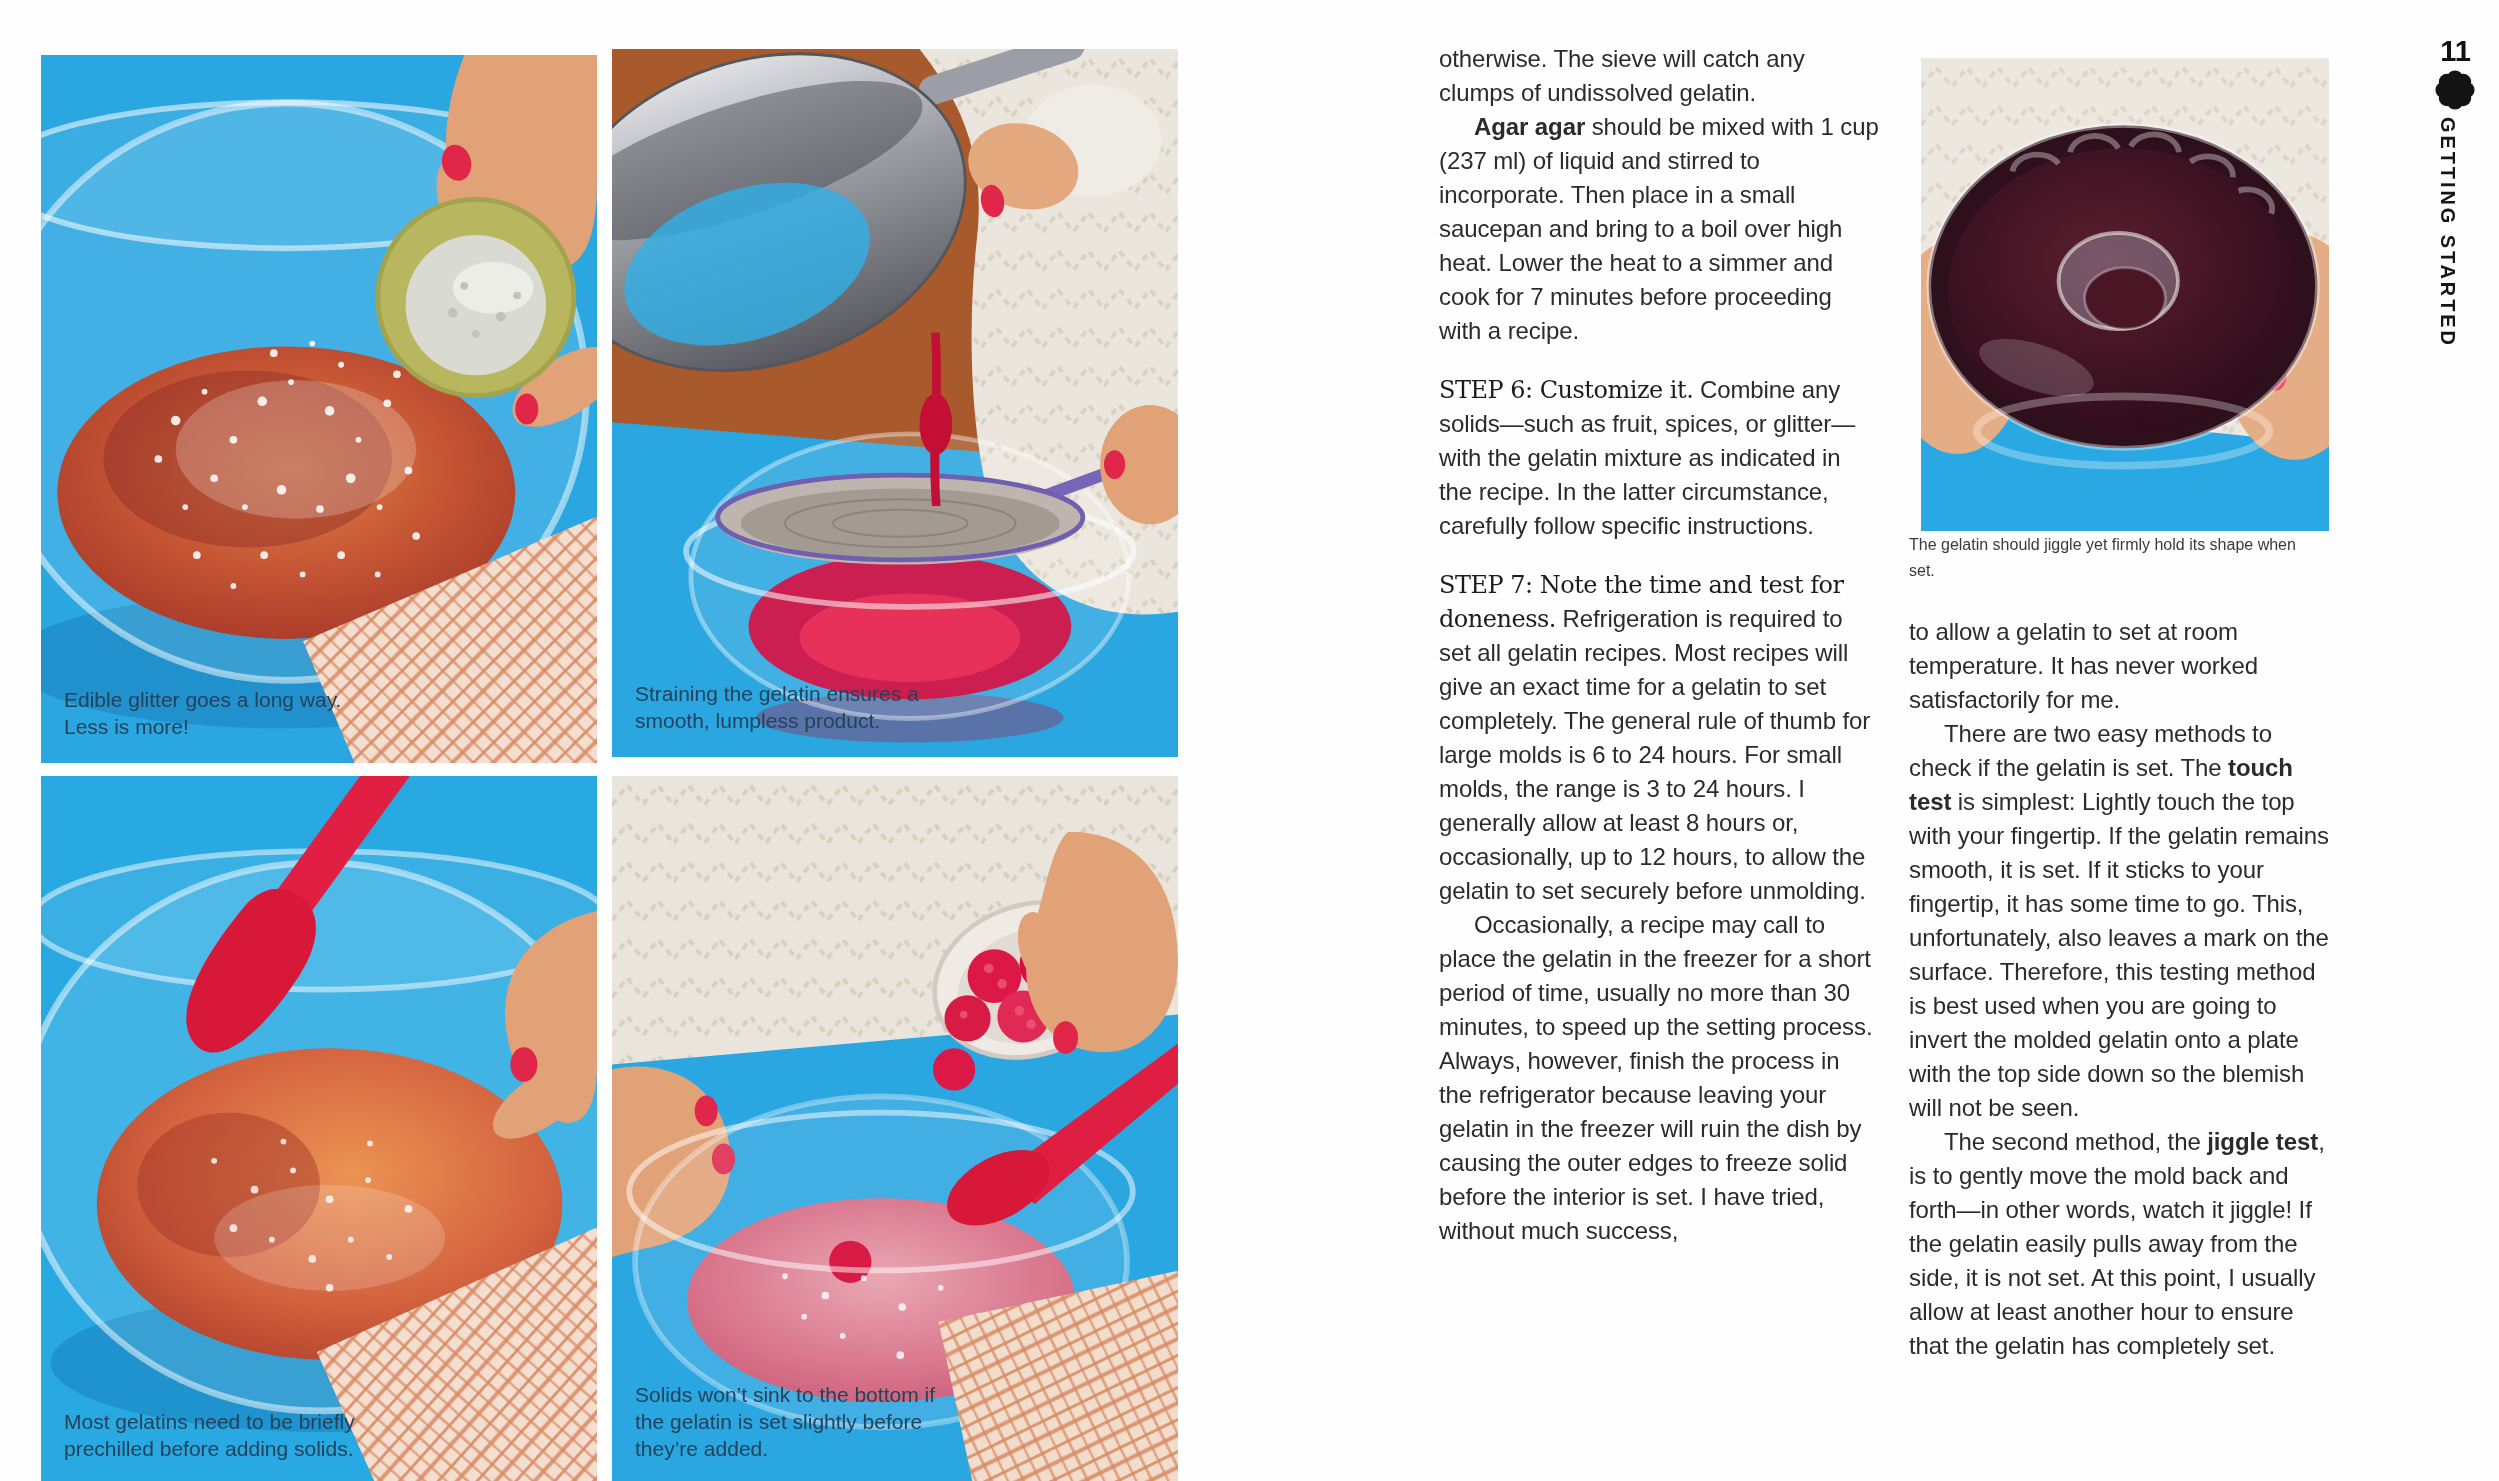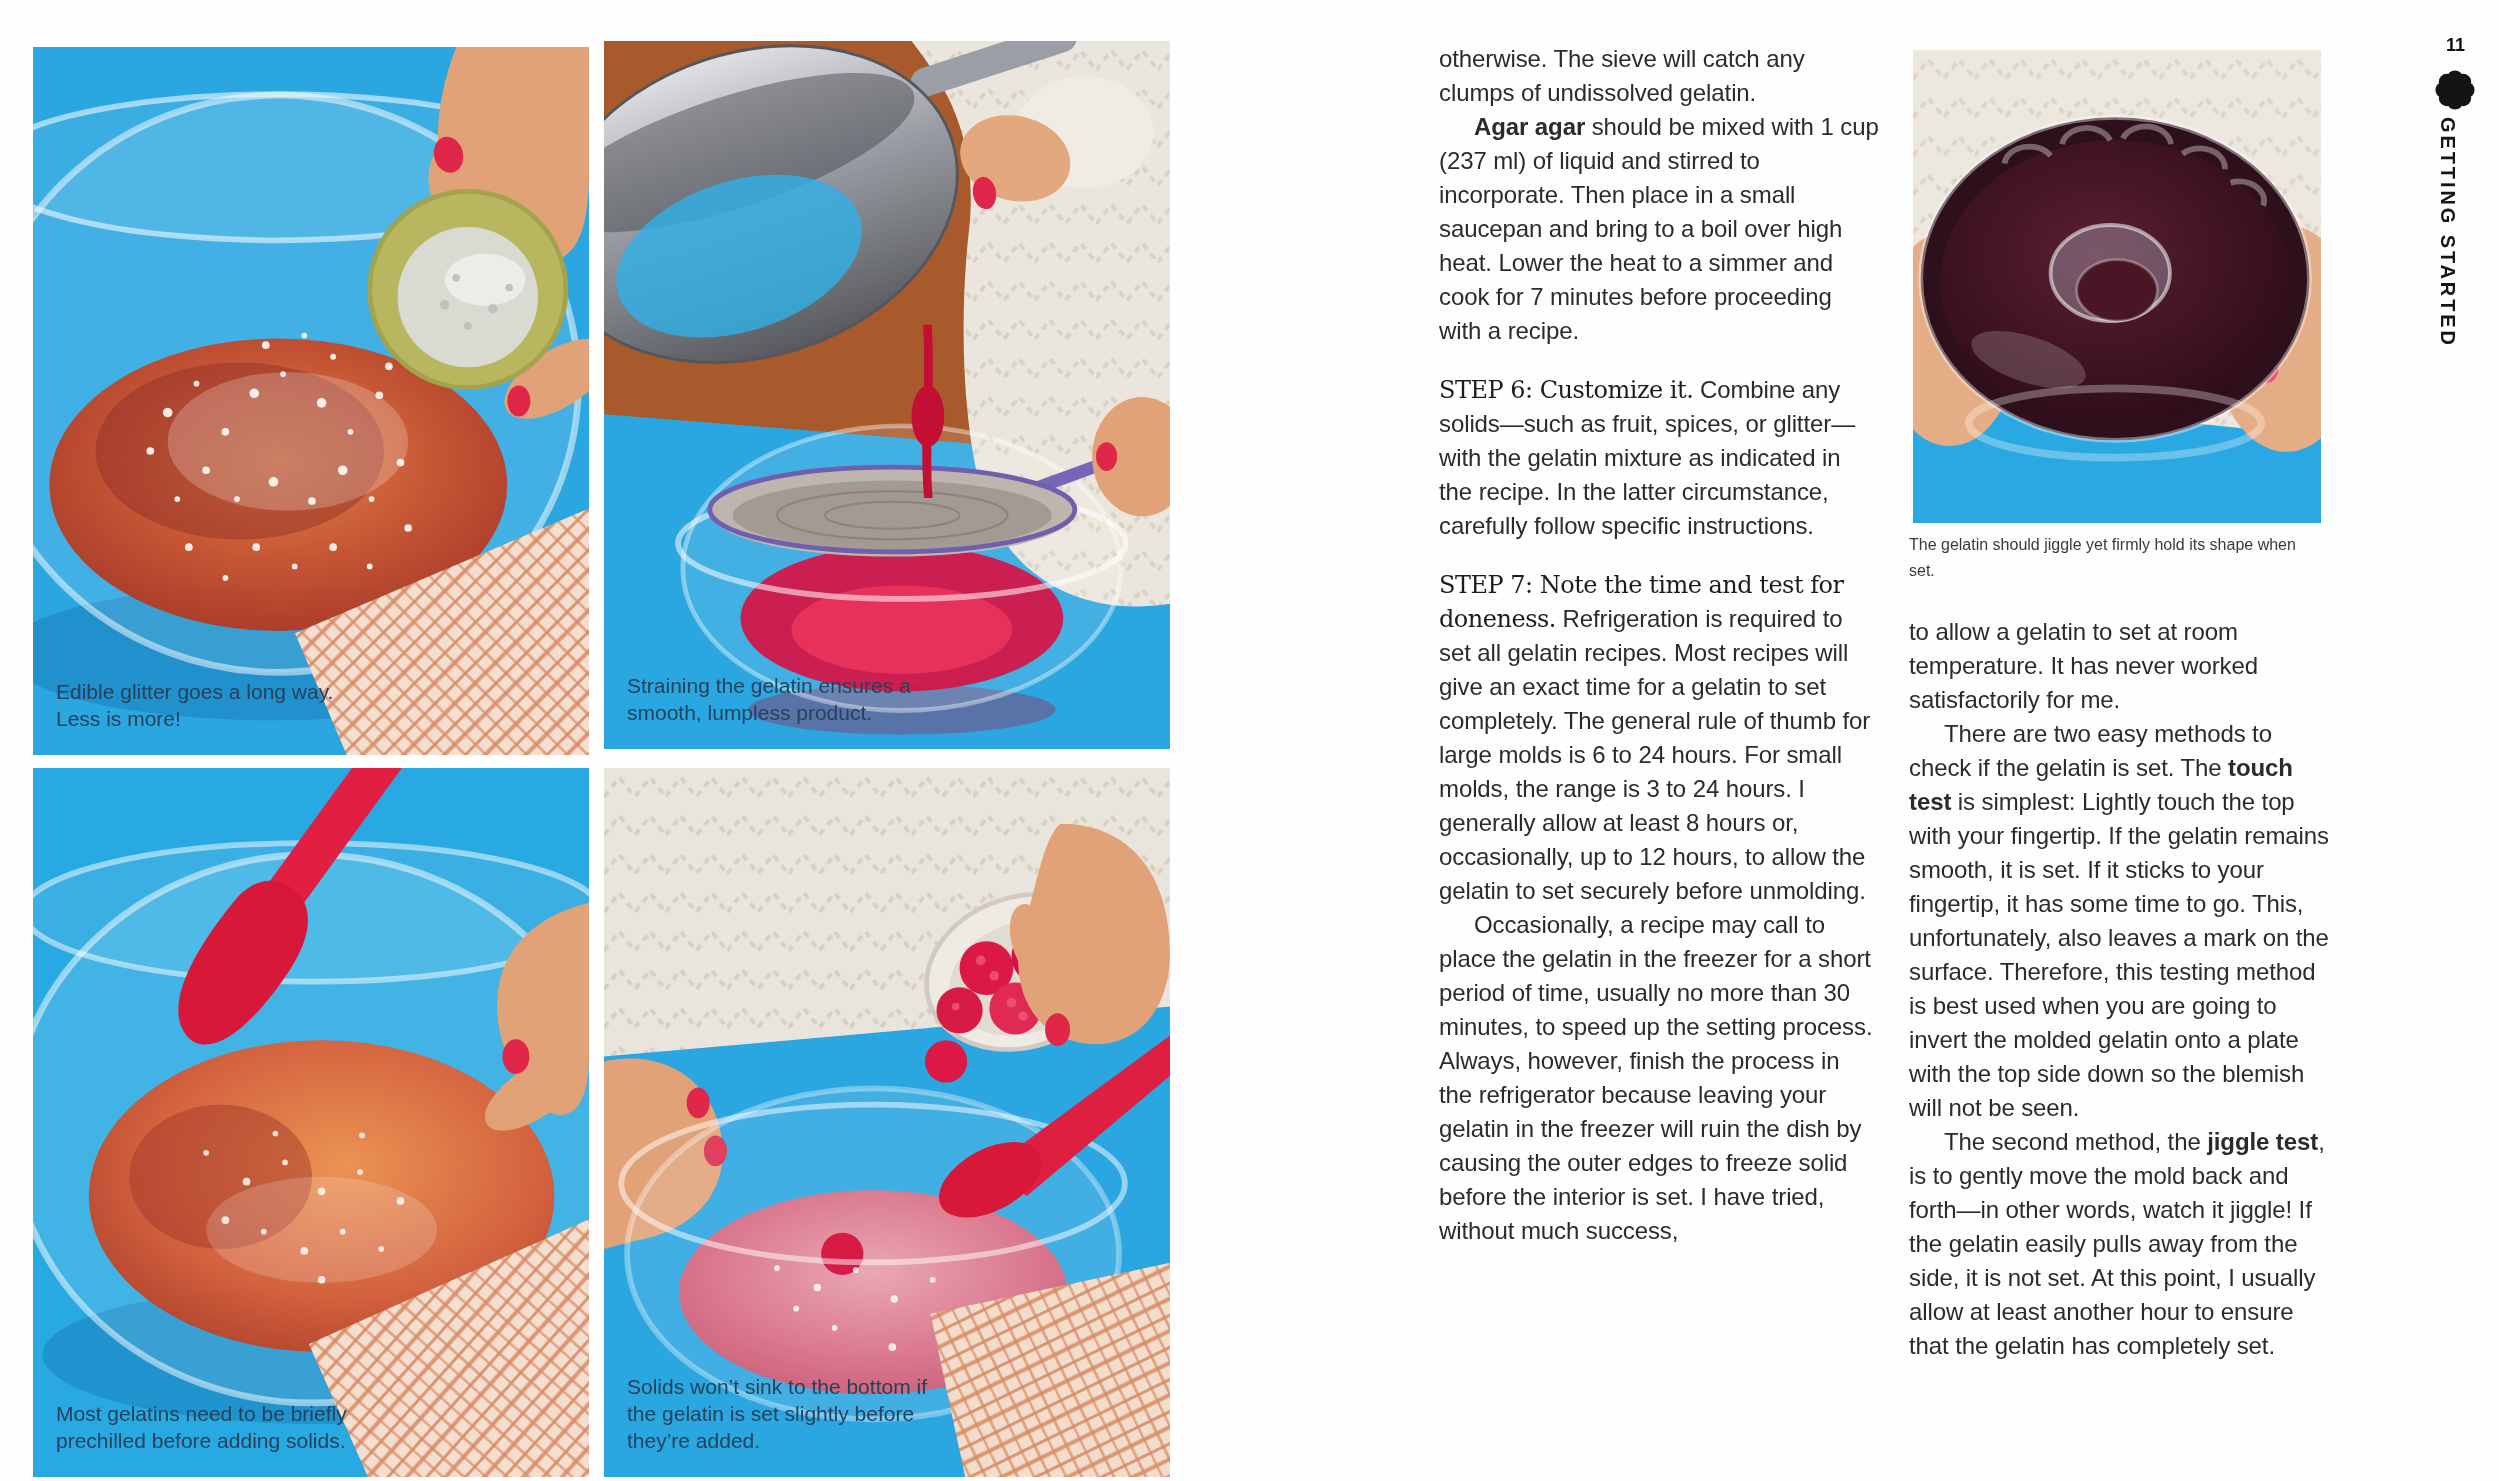--- a/index.html
+++ b/index.html
@@ -2,39 +2,39 @@
 <html><head>
 <meta charset="utf-8">
 <style>
   html,body{margin:0;padding:0;}
   body{
     width:2500px;height:1482px;position:relative;background:#fefefe;
     font-family:"Liberation Sans",sans-serif;color:#2a2a2a;overflow:hidden;
     -webkit-font-smoothing:antialiased;
   }
   .page{position:absolute;inset:0;}
-  figure{margin:4px;}
+  figure{margin:12px;}
   .photo{position:absolute;overflow:hidden;background:#2aa6e0;}
   .photo svg{position:absolute;inset:0;width:100%;height:100%;display:block;}
   .photo-caption{
     position:absolute;left:23px;bottom:23px;z-index:5;
     font-size:21px;line-height:27px;color:#24425c;max-width:327px;
   }
   .col{
     position:absolute;font-size:24px;line-height:34px;letter-spacing:-0.1px;color:#2b2b2b;
   }
   .col p{margin:0;}
   p.indent{text-indent:35px;}
   p.step{margin-top:25px;}
   .run-b{font-weight:700;}
   .run-serif{font-family:"DejaVu Serif",serif;font-weight:400;letter-spacing:-0.5px;color:#1c1c1c;}
   .mold-caption{
     position:absolute;font-size:16px;line-height:26px;color:#3a3a3a;
   }
-  .page-num{position:absolute;font-weight:700;font-size:18px;color:#111;text-align:center;}
+  .page-num{position:absolute;font-weight:700;font-size:29px;color:#111;text-align:center;}
   .side-label{
     position:absolute;writing-mode:vertical-rl;font-weight:700;font-size:20px;
     letter-spacing:2.9px;color:#151515;white-space:nowrap;
   }
   .mold-icon{position:absolute;}
 </style>
 </head>
 <body>
 
 <div class="page">

